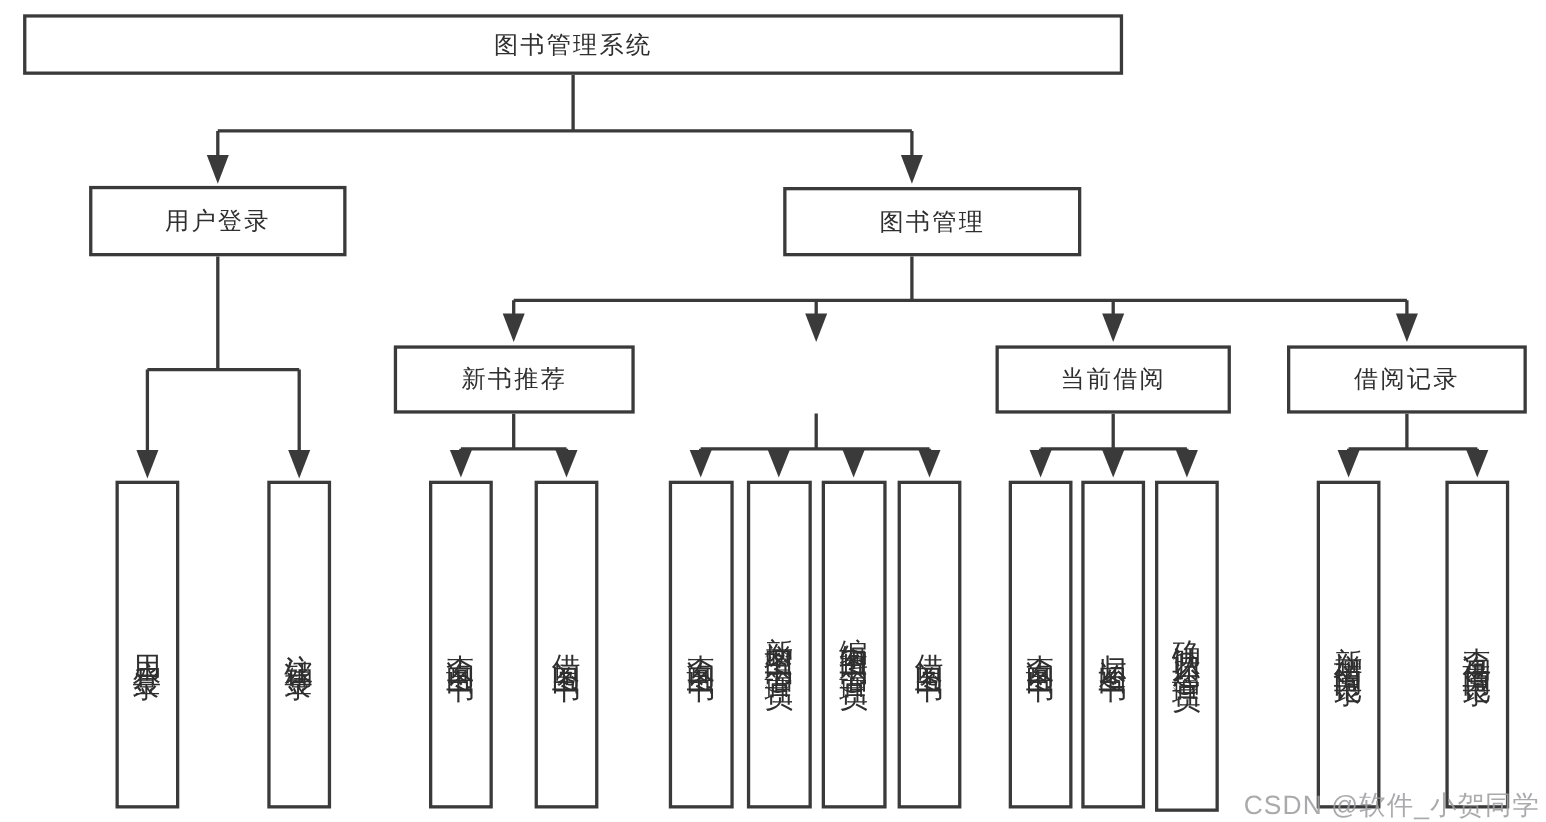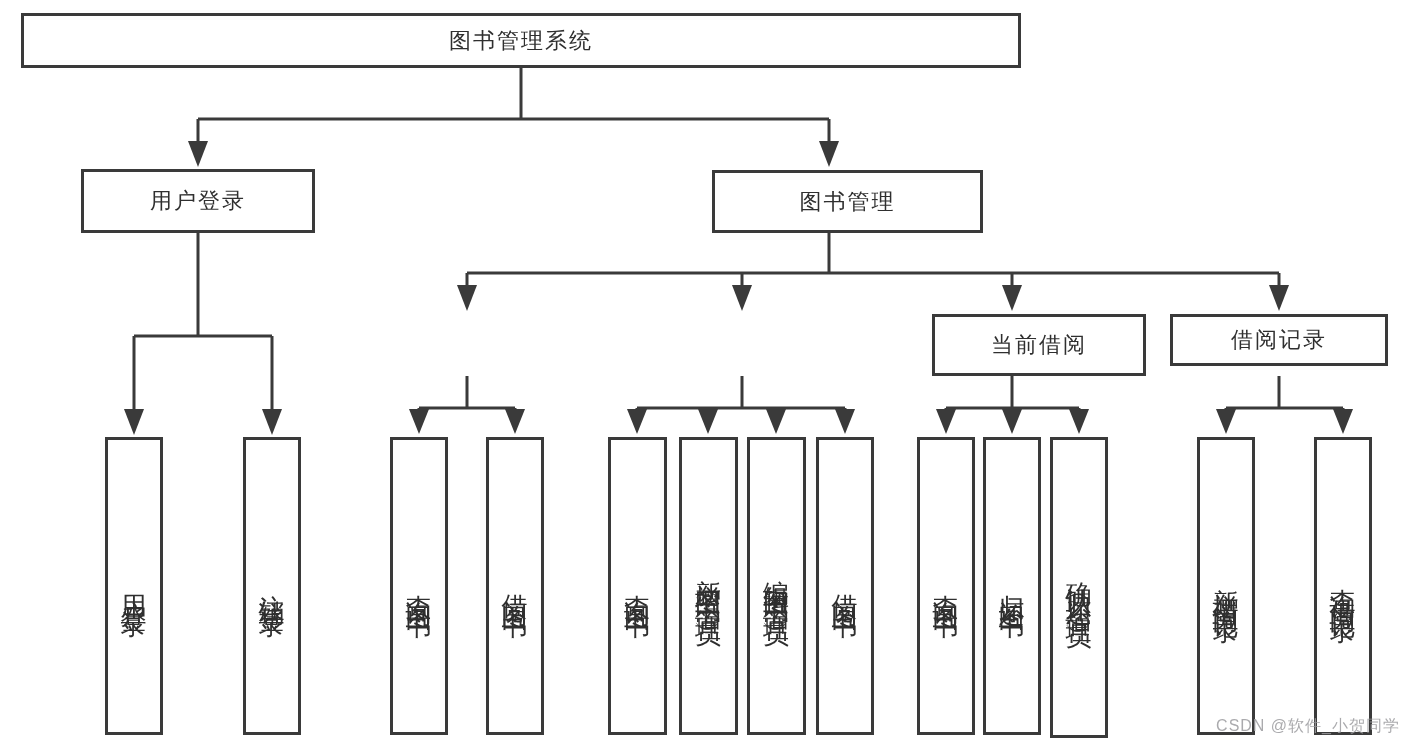--- a/index.html
+++ b/index.html
@@ -41,21 +41,21 @@
     font-size: 26px;
     letter-spacing: 6px;
     line-height: 1;
     padding: 8px 0;
   }
   .watermark {
     position: absolute;
     top: 716px;
     right: 5px;
     z-index: 5;
-    font-size: 16px;
+    font-size: 24px;
     letter-spacing: 1px;
     color: rgba(158, 158, 162, 0.88);
     white-space: nowrap;
   }
 </style>
 </head>
 <body>
 
 <div class="canvas">
 
@@ -97,22 +97,23 @@
       <polygon points="1226,434 1216,409 1236,409"></polygon>
       <polygon points="1343,434 1333,409 1353,409"></polygon>
     </g>
   </svg>
 
   <div class="node" style="left:21px; top:13px; width:1000px; height:55px;">图书管理系统</div>
 
   <div class="node" style="left:81px; top:169px; width:234px; height:64px;">用户登录</div>
   <div class="node" style="left:712px; top:170px; width:271px; height:63px;">图书管理</div>
 
-  <div class="node" style="left:905px; top:314px; width:214px; height:62px;margin-left:27px;">当前借阅</div>
-  <div class="node" style="left:1170px; top:314px; width:218px; height:52px;">借阅记录</div>
+  <div class="node" style="left:358px; top:314px; width:219px; height:62px;">新书推荐</div>
+  <div class="node" style="left:905px; top:314px; width:214px; height:62px;">当前借阅</div>
+  <div class="node" style="left:1170px; top:314px; width:218px; height:62px;">借阅记录</div>
 
   <div class="node vert" style="left:105px; top:437px; width:58px; height:298px;">用户登录</div>
   <div class="node vert" style="left:243px; top:437px; width:58px; height:298px;">注销登录</div>
 
   <div class="node vert" style="left:390px; top:437px; width:58px; height:298px;">查询图书</div>
   <div class="node vert" style="left:486px; top:437px; width:58px; height:298px;">借阅图书</div>
 
   <div class="node vert" style="left:608px; top:437px; width:59px; height:298px;">查询图书</div>
   <div class="node vert" style="left:679px; top:437px; width:59px; height:298px;">新增图书（管理员）</div>
   <div class="node vert" style="left:747px; top:437px; width:59px; height:298px;">编辑图书（管理员）</div>

